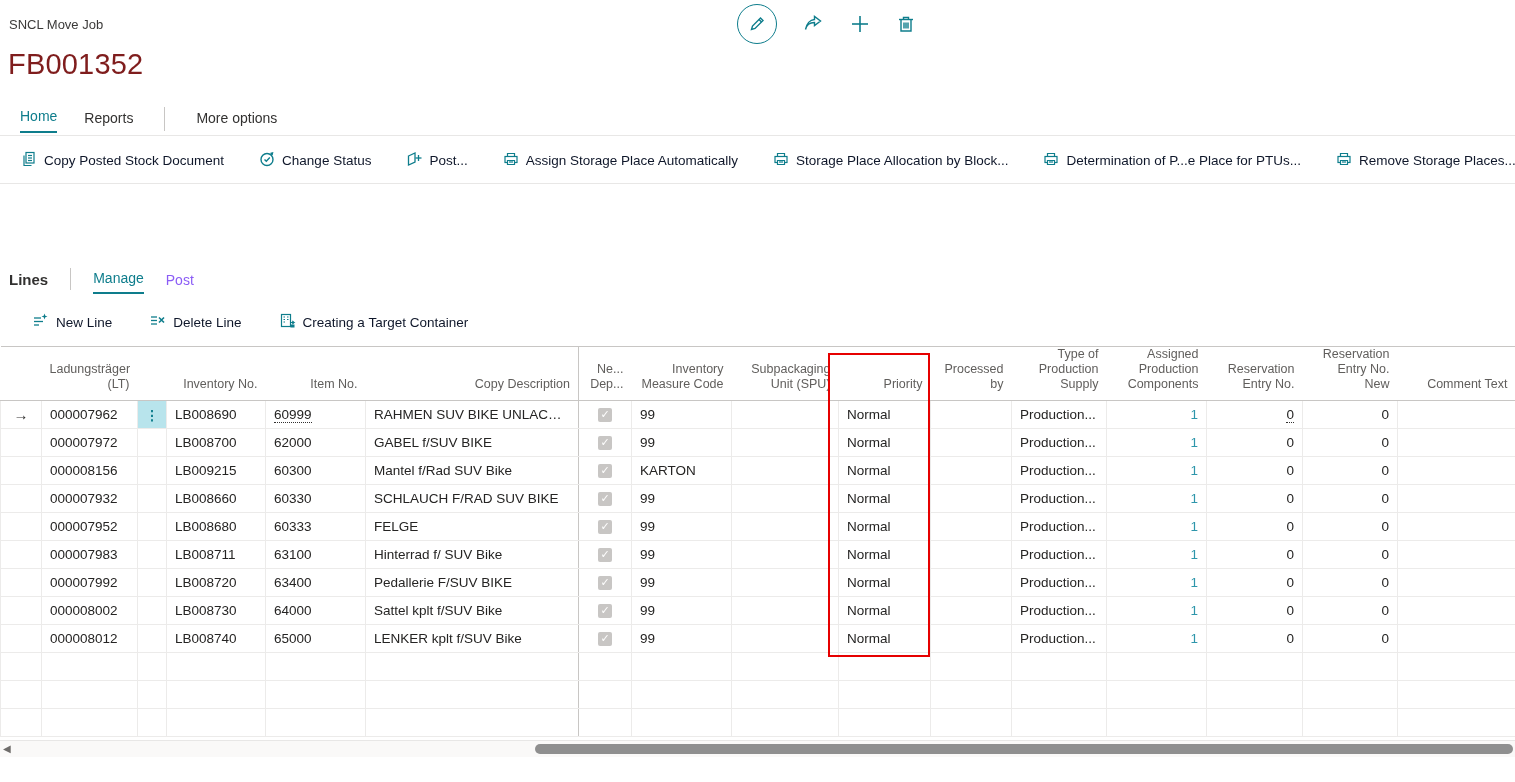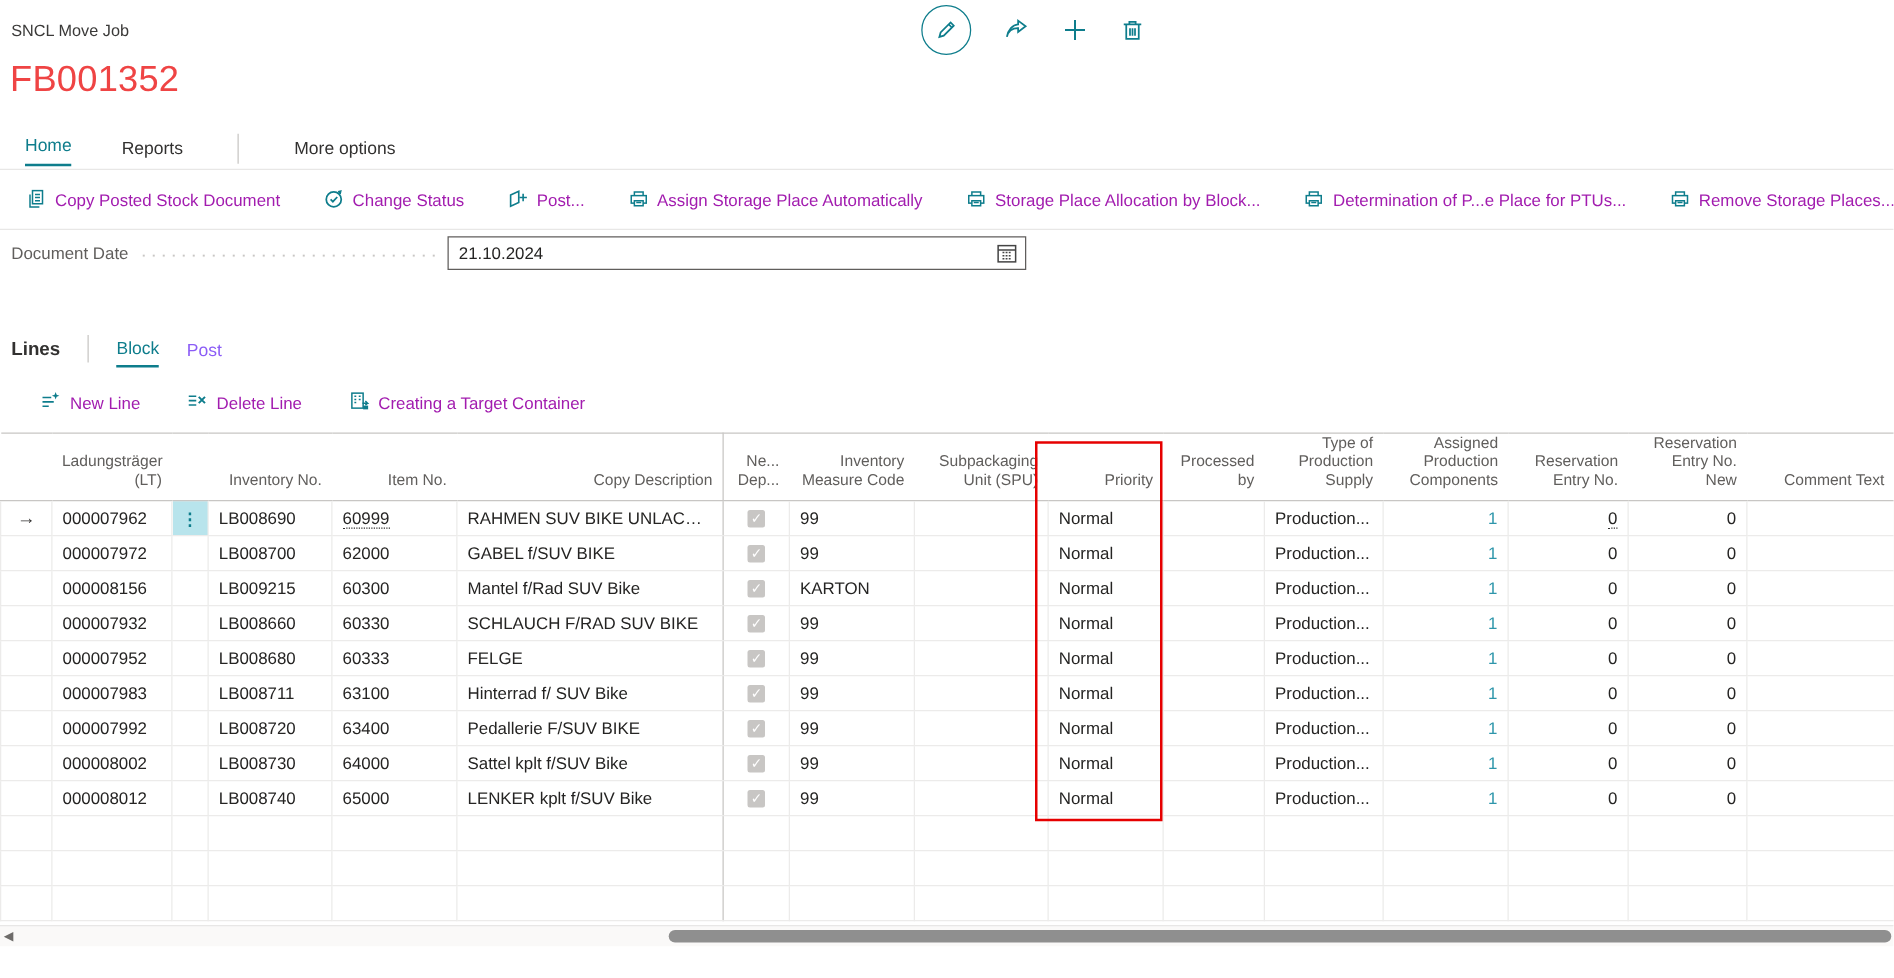--- a/index.html
+++ b/index.html
@@ -2,35 +2,35 @@
 <html><head>
 <meta charset="utf-8">
 <style>
   * { margin:0; padding:0; box-sizing:border-box; }
   html,body { background:#fff; }
   .wrap {
     position:relative; width:1515px; height:782px; background:#fff;
     font-family:"Liberation Sans", sans-serif; color:#252423; overflow:hidden;
   }
   .caption { position:absolute; left:9px; top:17px; font-size:13px; color:#3b3a39; }
-  .title   { position:absolute; left:8px; top:48px; font-size:29px; font-weight:300; color:#ef4444; letter-spacing:.2px; }
+  .title   { position:absolute; left:8px; top:48px; font-size:29px; font-weight:300; color:#7f1d1d; letter-spacing:.2px; }
 
   .topicons { position:absolute; left:737px; top:4px; display:flex; align-items:center; gap:25px; }
   .iconbtn { display:flex; align-items:center; justify-content:center; cursor:pointer; }
   .pencil-circle { width:40px; height:40px; border:1.5px solid #0e7d8c; border-radius:50%; }
 
-  .tabs { position:absolute; left:20px; top:107px; display:flex; align-items:flex-end; gap:40px; font-size:14px; }
+  .tabs { position:absolute; left:20px; top:107px; display:flex; align-items:flex-end; gap:27px; font-size:14px; }
   .tab { padding-bottom:7px; color:#323130; cursor:pointer; }
   .tab.active { color:#0e7d8c; border-bottom:2px solid #0e7d8c; font-weight:400; }
   .tabdiv { width:1px; height:24px; background:#c8c6c4; margin:0 4px 2px 4px; }
 
   .hr { position:absolute; left:0; right:0; height:1px; background:#e8e7e6; }
 
   .actionbar { position:absolute; top:137px; left:0; right:0; height:46px; display:flex; align-items:center; padding-left:21px; gap:35px; }
-  .action { display:flex; align-items:center; gap:7px; font-size:13.5px; color:#a21caf; white-space:nowrap; cursor:pointer; }
+  .action { display:flex; align-items:center; gap:7px; font-size:13.5px; color:#0f172a; white-space:nowrap; cursor:pointer; }
   .action svg { flex:0 0 auto; }
 
   .fieldrow { position:absolute; top:189px; left:9px; width:812px; height:27px; display:flex; align-items:center; }
   .fieldlabel { font-size:13.5px; color:#605e5c; white-space:nowrap; margin-right:8px; }
   .leader { flex:1; height:3px; margin-right:8px; align-self:center; margin-top:4px;
     background-image:radial-gradient(circle, #c8c6c4 1.1px, transparent 1.2px);
     background-size:8px 3px; background-repeat:repeat-x; background-position:left center; }
   .datewrap { position:relative; width:463px; height:27px; }
   .datewrap input { width:100%; height:100%; border:1px solid #605e5c; font-family:inherit; font-size:13.5px; color:#252423; padding:0 30px 0 8px; background:#fff; }
   .calicon { position:absolute; right:7px; top:5px; }
@@ -176,41 +176,25 @@
             <path d="M4.5 5.5 L4.5 2.5 L11.5 2.5 L11.5 5.5"></path>
             <path d="M4.5 9.5 L11.5 9.5 L11.5 13.5 L4.5 13.5 Z" fill="#fff"></path>
             <line x1="6" y1="11" x2="10" y2="11"></line>
           </svg></span>
         <span>Remove Storage Places...</span>
       </span>
     </div>
 
   <div class="hr" style="top:183px"></div>
 
-  <div class="fieldrow">
-    <span class="fieldlabel">Document Date</span>
-    <span class="leader"></span>
-    <span class="datewrap">
-      <input type="text" value="21.10.2024" style="">
-      <span class="calicon">
-        <svg width="17" height="17" viewBox="0 0 17 17" fill="none" stroke="#444" stroke-width="1.2">
-          <rect x="1.5" y="2.5" width="14" height="13"></rect>
-            <line x1="1.5" y1="6" x2="15.5" y2="6"></line>
-          <line x1="5" y1="8" x2="12.5" y2="8" stroke-dasharray="1.5 1"></line>
-            <line x1="5" y1="10.5" x2="12.5" y2="10.5" stroke-dasharray="1.5 1"></line>
-            <line x1="5" y1="13" x2="12.5" y2="13" stroke-dasharray="1.5 1"></line>
-        </svg>
-      </span>
-    </span>
-  </div>
 
   <div class="linesheader">
     <span class="linestitle">Lines</span>
     <span class="linesdiv"></span>
-    <span class="linetab active">Block</span>
+    <span class="linetab active">Manage</span>
     <span class="linetab">Post</span>
   </div>
 
   <div class="lineactions" id="lineactions">
       <span class="action">
         <span><svg width="17" height="17" viewBox="0 0 17 17" fill="none" stroke="#0e7d8c" stroke-width="1.3">
             <line x1="2" y1="6" x2="9" y2="6"></line>
             <line x1="2" y1="9.5" x2="11" y2="9.5"></line>
             <line x1="2" y1="13" x2="7" y2="13"></line>
             <path d="M12.5 1.5 L13.3 3.7 L15.5 4.5 L13.3 5.3 L12.5 7.5 L11.7 5.3 L9.5 4.5 L11.7 3.7 Z" fill="#0e7d8c" stroke="none"></path>

